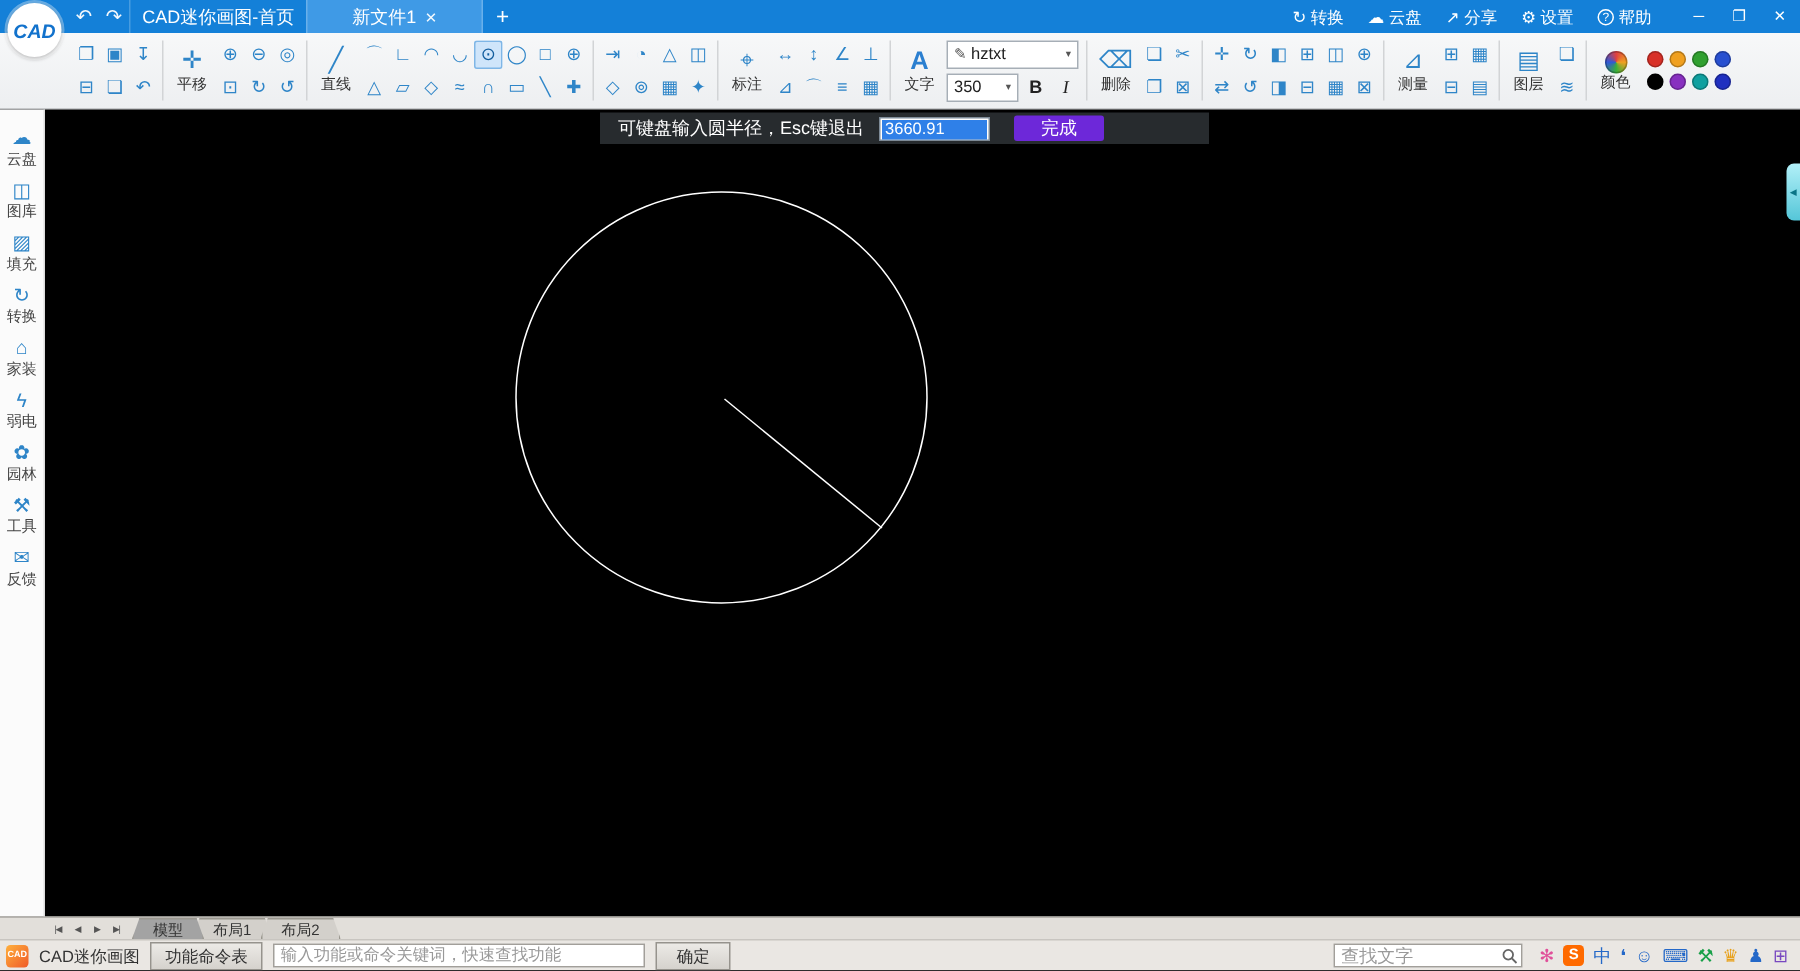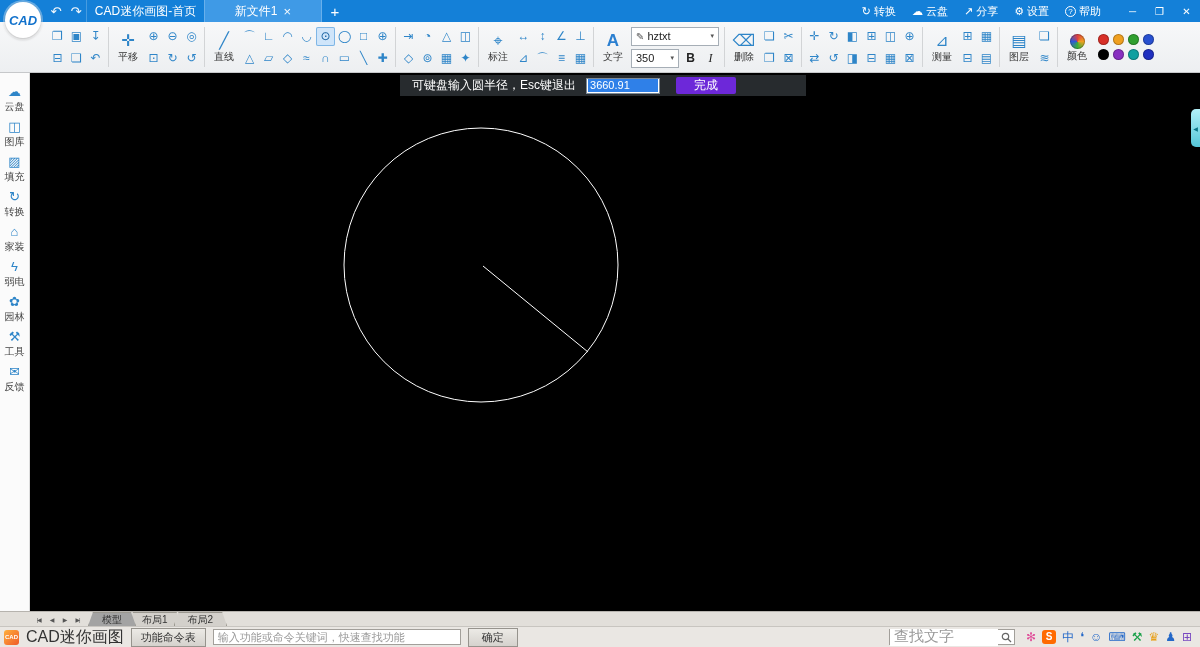--- a/index.html
+++ b/index.html
@@ -50,43 +50,43 @@
   
   .main { display:flex; height:538px; position:relative; z-index:5; }
   .sidebar { width:30px; background:#fbfbfb; border-right:1px solid #ddd; display:flex; flex-direction:column; align-items:center; padding-top:12px; gap:8px; }
   .side-item { display:flex; flex-direction:column; align-items:center; gap:2px; cursor:default; }
   .side-icon { font-size:13px; line-height:14px; color:#2e85c8; }
   .side-label { font-size:10px; line-height:11px; color:#444; white-space:nowrap; }
   .canvas { flex:1; position:relative; background:#000; overflow:hidden; }
   #draw-svg { position:absolute; left:0; top:0; display:block; }
   .prompt { position:absolute; left:370px; top:2px; height:21px; background:rgba(42,46,50,.93); display:flex; align-items:center; padding:0 70px 0 12px; gap:10px; }
   .plabel { color:#fff; font-size:12px; white-space:nowrap; }
-  .rin { width:74px; height:16px; background:#fff; border:1px solid #7d8a96; display:flex; align-items:center; padding:1px; }
+  .rin { width:74px; height:16px; background:#fff; border:1px solid #7d8a96; display:flex; align-items:flex-start; padding:1px; }
   .rsel { flex:1; background:#2f80e8; color:#fff; font-size:11px; line-height:13px; padding:0 2px; white-space:nowrap; }
   .done { height:17px; background:#6d28d9; color:#fff; font-size:12px; line-height:17px; padding:0 18px; border-radius:2px; margin-left:6px; white-space:nowrap; }
   .handle { position:absolute; right:0; top:36px; width:9px; height:38px; background:linear-gradient(180deg,#b2f0f8,#55c6d8); border-radius:5px 0 0 5px; display:flex; align-items:center; justify-content:center; font-size:6px; color:#0a7486; }
 
   
   .sheetbar { height:15px; background:#e2dfda; border-top:1px solid #b6b3ae; display:flex; align-items:stretch; padding-left:32px; position:relative; z-index:6; }
   .snav { width:13px; display:flex; align-items:center; justify-content:center; font-size:6px; color:#555; letter-spacing:-1px; }
   .sheet-tab { padding:0 13px; display:flex; align-items:center; font-size:10px; color:#333; background:#d3d0cb; border:1px solid #9a978f; border-bottom:none; clip-path:polygon(5px 0, calc(100% - 5px) 0, 100% 100%, 0 100%); margin-left:-8px; position:relative; white-space:nowrap; }
   .sheet-tab.first { margin-left:4px; }
   .sheet-tab.active { background:#a3a3a3; font-weight:normal; z-index:2; }
 
   
   .statusbar { height:21px; background:#eae7e3; border-top:1px solid #c8c5c0; display:flex; align-items:center; padding:0 8px 0 4px; gap:7px; font-size:11px; color:#333; position:relative; z-index:6; }
   .app-ico { width:15px; height:15px; border-radius:3px; background:linear-gradient(135deg,#ffb03c,#ef5a28); color:#fff; font-size:6px; font-weight:bold; display:flex; align-items:center; justify-content:center; flex:none; }
-  .app-name { font-size:16px; white-space:nowrap; }
+  .app-name { font-size:11px; white-space:nowrap; }
   .cmd-btn, .ok-btn { background:linear-gradient(#eceae6,#d5d2cd); border:1px solid #96938d; padding:1px 9px; font-size:11px; white-space:nowrap; }
   .ok-btn { padding:1px 13px; }
   .cmd-input { width:248px; height:16px; border:1px solid #a29f9a; background:#fff; font-size:11px; padding:0 4px; font-family:inherit; }
   .cmd-input::placeholder, .search-input::placeholder { color:#999; }
   .sspacer { flex:1; }
   .search-wrap { display:flex; align-items:center; background:#fff; border:1px solid #a29f9a; height:16px; }
-  .search-input { border:none; outline:none; width:108px; font-size:15px; padding:0 4px; font-family:Liberation Mono, monospace; }
+  .search-input { border:none; outline:none; width:108px; font-size:12px; padding:0 4px; font-family:Liberation Sans, sans-serif; }
   .search-btn { width:16px; height:14px; display:flex; align-items:center; justify-content:center; }
   .tray { display:flex; align-items:center; gap:6px; margin-left:4px; }
   .tray-ico { font-size:12px; line-height:14px; }
   .tray-ico.boxed { width:14px; height:14px; border-radius:3px; display:flex; align-items:center; justify-content:center; font-size:10px; font-weight:bold; }
 </style>
 </head>
 <body>
 
 <div class="window">
 

